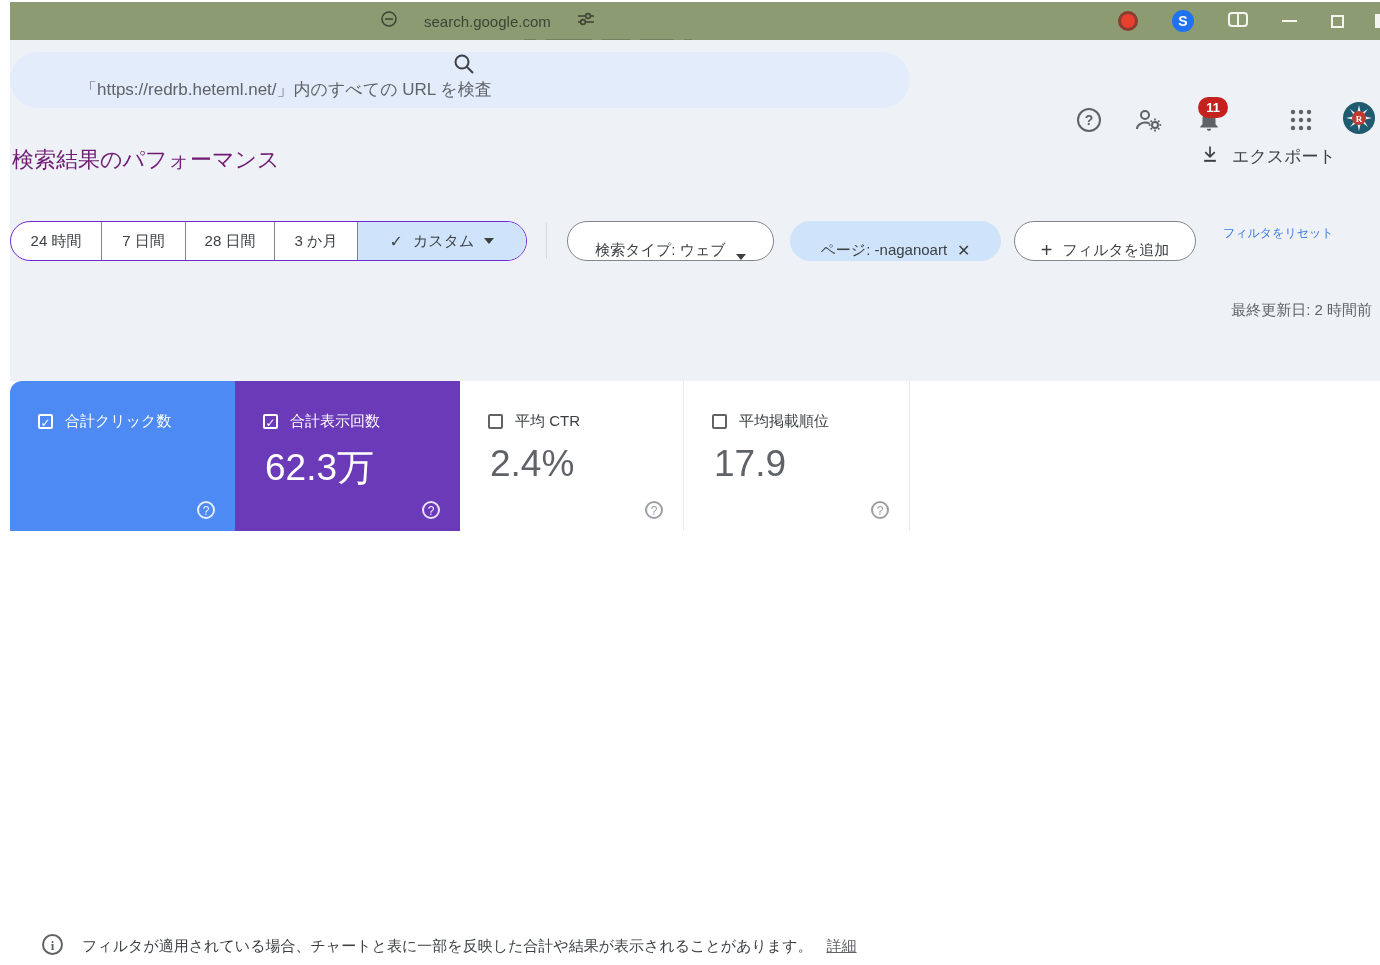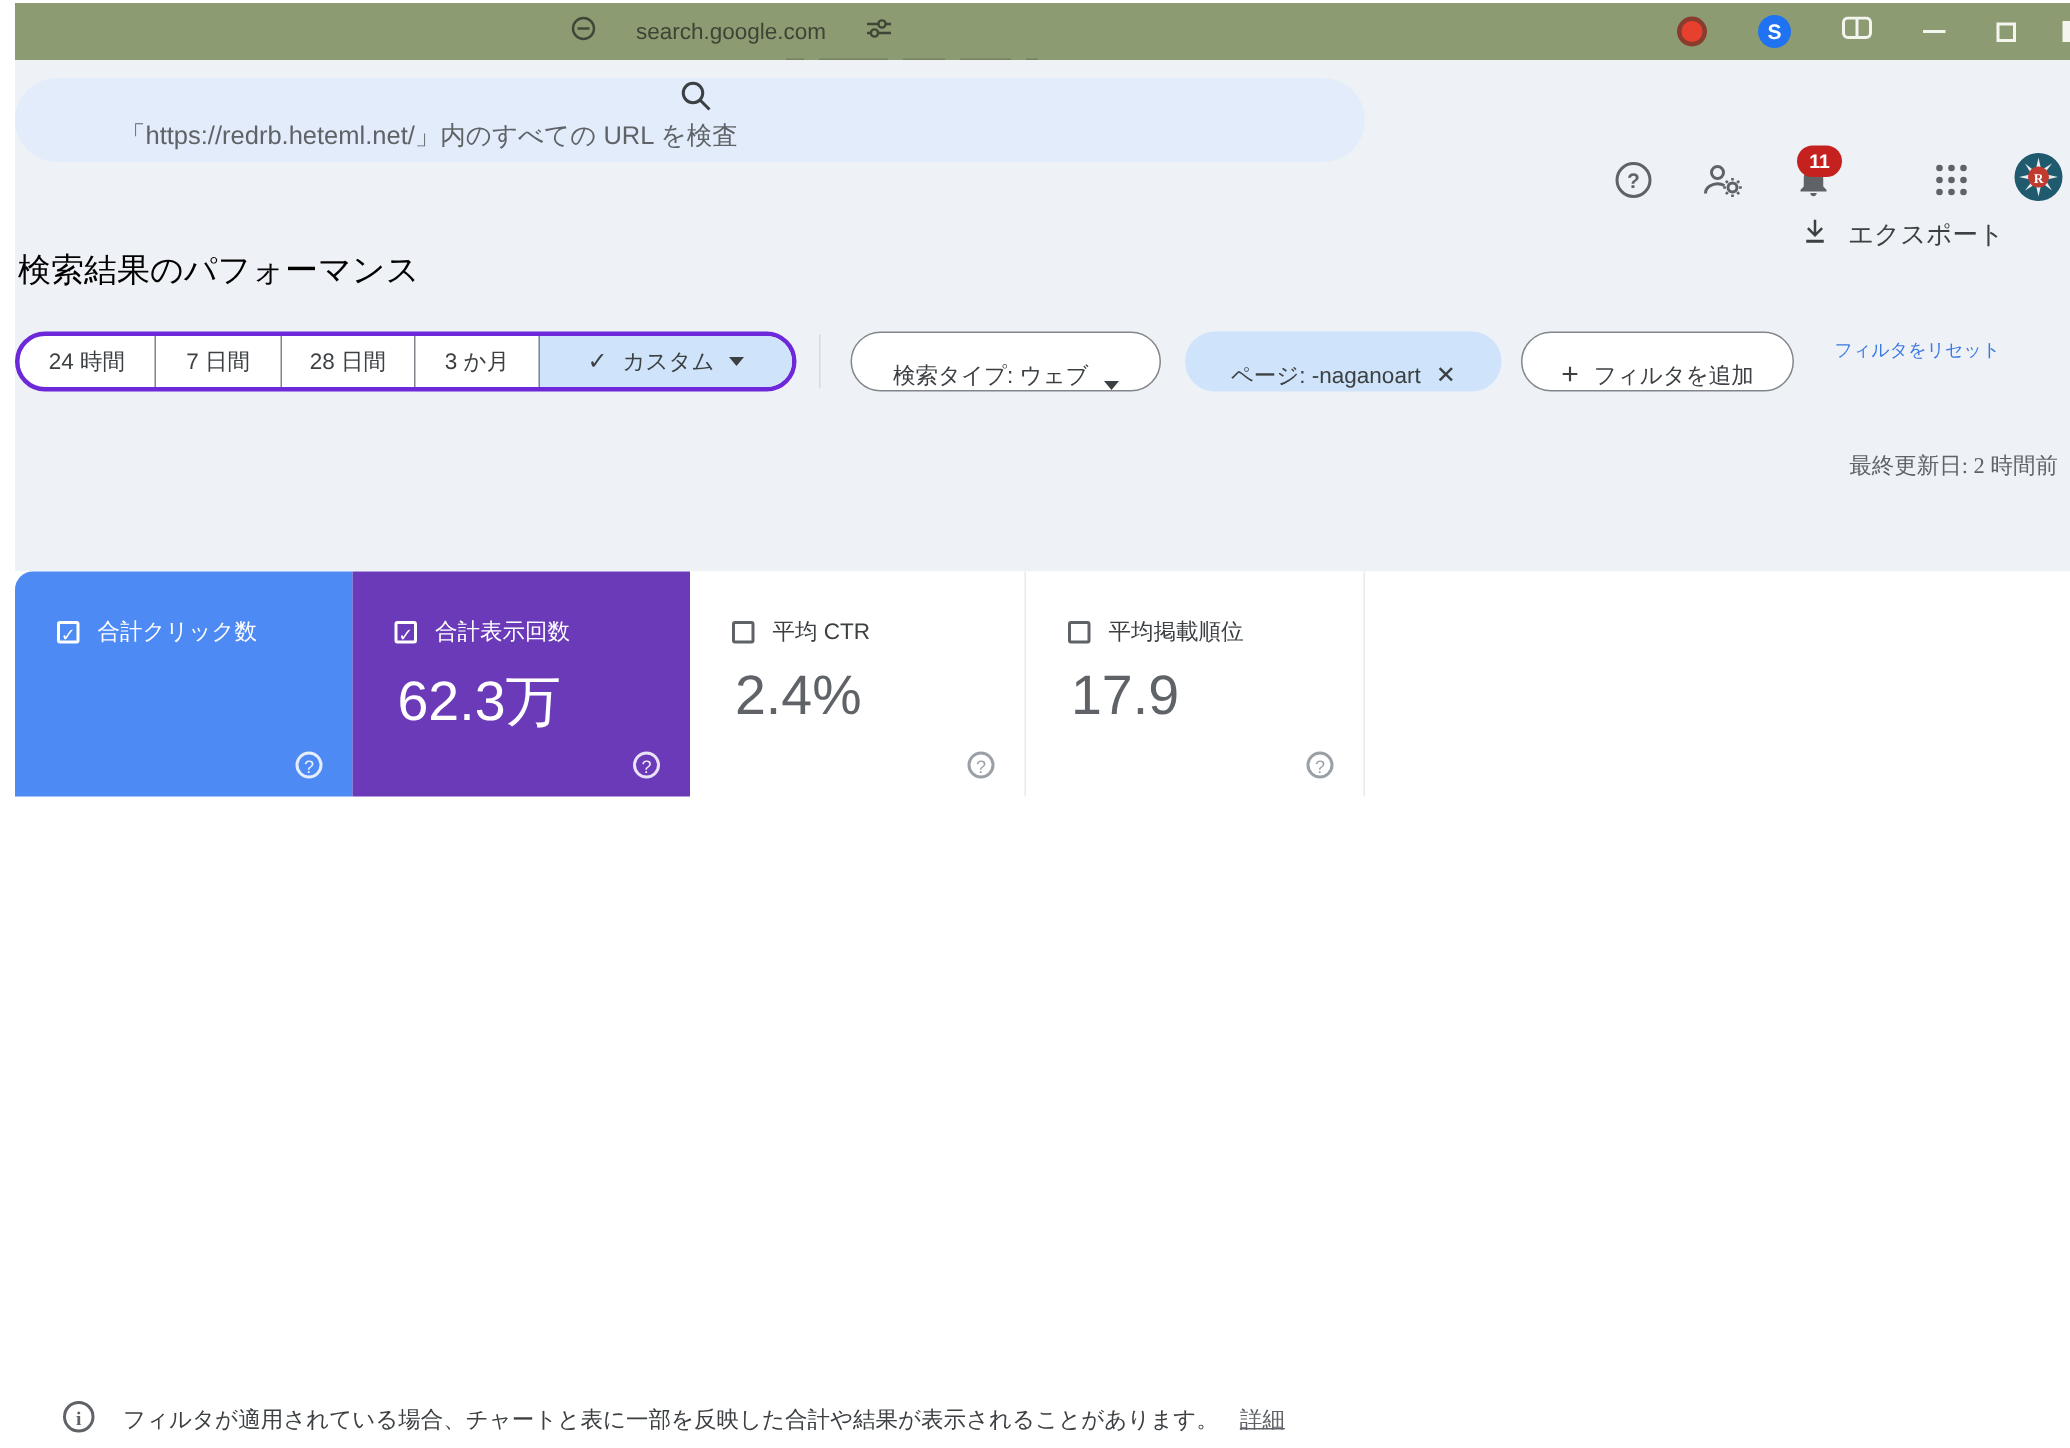--- a/index.html
+++ b/index.html
@@ -23,35 +23,35 @@
   
   .grayzone { position:absolute; left:0; top:40px; width:1380px; height:341px; background:#eef1f5; }
   .left-margin { position:absolute; left:0; top:0; width:10px; height:965px; background:#fff; z-index:5; }
 
   .search-pill { position:absolute; left:10px; top:12px; width:900px; height:56px; border-radius:28px; background:#e3ecfa; display:flex; align-items:center;flex-direction:column; }
   .search-pill input { border:none; outline:none; background:transparent; font-size:17px; color:#5f6368; width:760px; font-family:inherit; }
   .search-pill input::placeholder { color:#5f6368; opacity:1; }
   .hdr-icon { position:absolute; top:63px; width:34px; height:34px; display:flex; align-items:center; justify-content:center; cursor:pointer; }
   .badge { position:absolute; left:1198px; top:57px; min-width:30px; height:21px; border-radius:11px; background:#c5221f; color:#fff; font-size:13px; font-weight:bold; display:flex; align-items:center; justify-content:center; z-index:3; }
 
-  .page-title { position:absolute; left:12px; top:105px; font-size:22px; color:#000000;margin-top:20px; }
+  .page-title { position:absolute; left:12px; top:105px; font-size:22px; color:#701a75; }
   .export-btn { position:absolute; left:1200px; top:104px; display:flex; align-items:center; gap:12px; font-size:17px; color:#3c4043; cursor:pointer; }
 
   
   .chips-row { position:absolute; left:0; top:181px; height:40px; width:1380px; }
-  .seg-group { position:absolute; left:10px; top:0; height:40px; display:flex; border:3px solid #6d28d9; border-radius:20px; background:#fff; overflow:hidden; }
+  .seg-group { position:absolute; left:10px; top:0; height:40px; display:flex; border:1px solid #6d28d9; border-radius:20px; background:#fff; overflow:hidden; }
   .seg { display:flex; align-items:center; justify-content:center; font-size:15px; color:#3c4043; border-left:1px solid #80868b; cursor:pointer; }
   .seg:first-child { border-left:none; }
   .seg.sel { background:#cfe4fa; gap:10px; }
   .chip { position:absolute; top:0; height:40px; border:1px solid #80868b; border-radius:20px; background:#fff; display:flex; align-items:flex-end; justify-content:center; gap:10px; font-size:15px; color:#3c4043; cursor:pointer; }
   .chip.filled { background:#cfe4fa; border-color:#cfe4fa; }
   .vdiv { position:absolute; left:546px; top:2px; width:1px; height:36px; background:#d7dade; }
   .chev { width:0; height:0; border-left:5px solid transparent; border-right:5px solid transparent; border-top:6px solid #3c4043; }
   .reset-link { position:absolute; left:1223px; top:4px; font-size:12px; color:#3a79e3; cursor:pointer; }
-  .last-updated { position:absolute; right:8px; top:261px; font-size:15px; color:#5f6368;font-family:Liberation Serif, serif; }
+  .last-updated { position:absolute; right:8px; top:261px; font-size:15px; color:#5f6368; }
 
   
   .whitezone { position:absolute; left:0; top:381px; width:1380px; height:584px; background:#fff; }
   .card { position:absolute; top:0; height:150px; cursor:pointer; }
   .card .row { position:absolute; left:28px; top:31px; display:flex; align-items:center; gap:12px; }
   .cbx { width:15px; height:15px; border:2px solid #fff; border-radius:2px; font-size:12px; line-height:14px; text-align:center; color:#fff; font-weight:bold; }
   .cbx.gray { border-color:#5f6368; color:transparent; }
   .card .lbl { font-size:15px; color:#fff; }
   .card .val { position:absolute; left:30px; top:62px; font-size:37px; color:#fff; }
   .card.white .lbl { color:#3c4043; }

